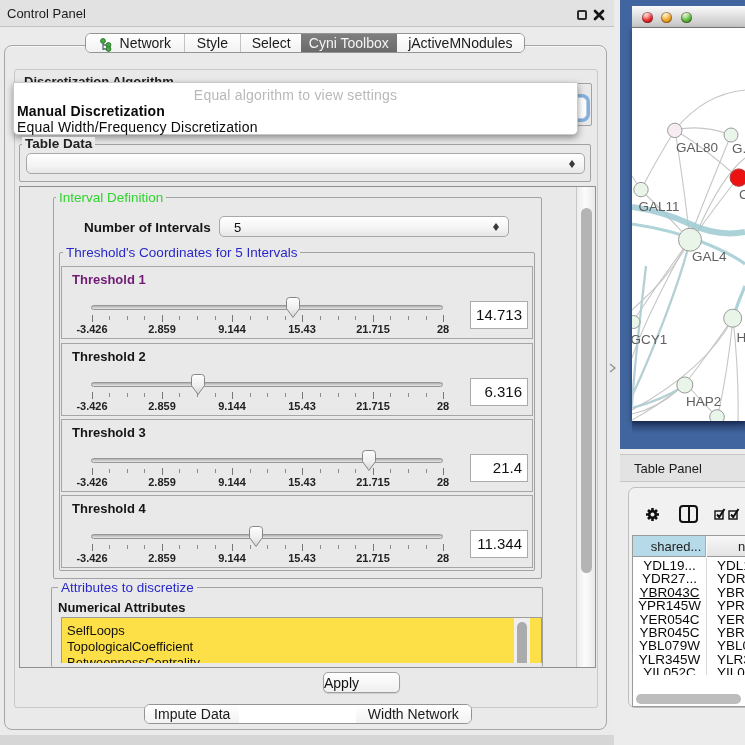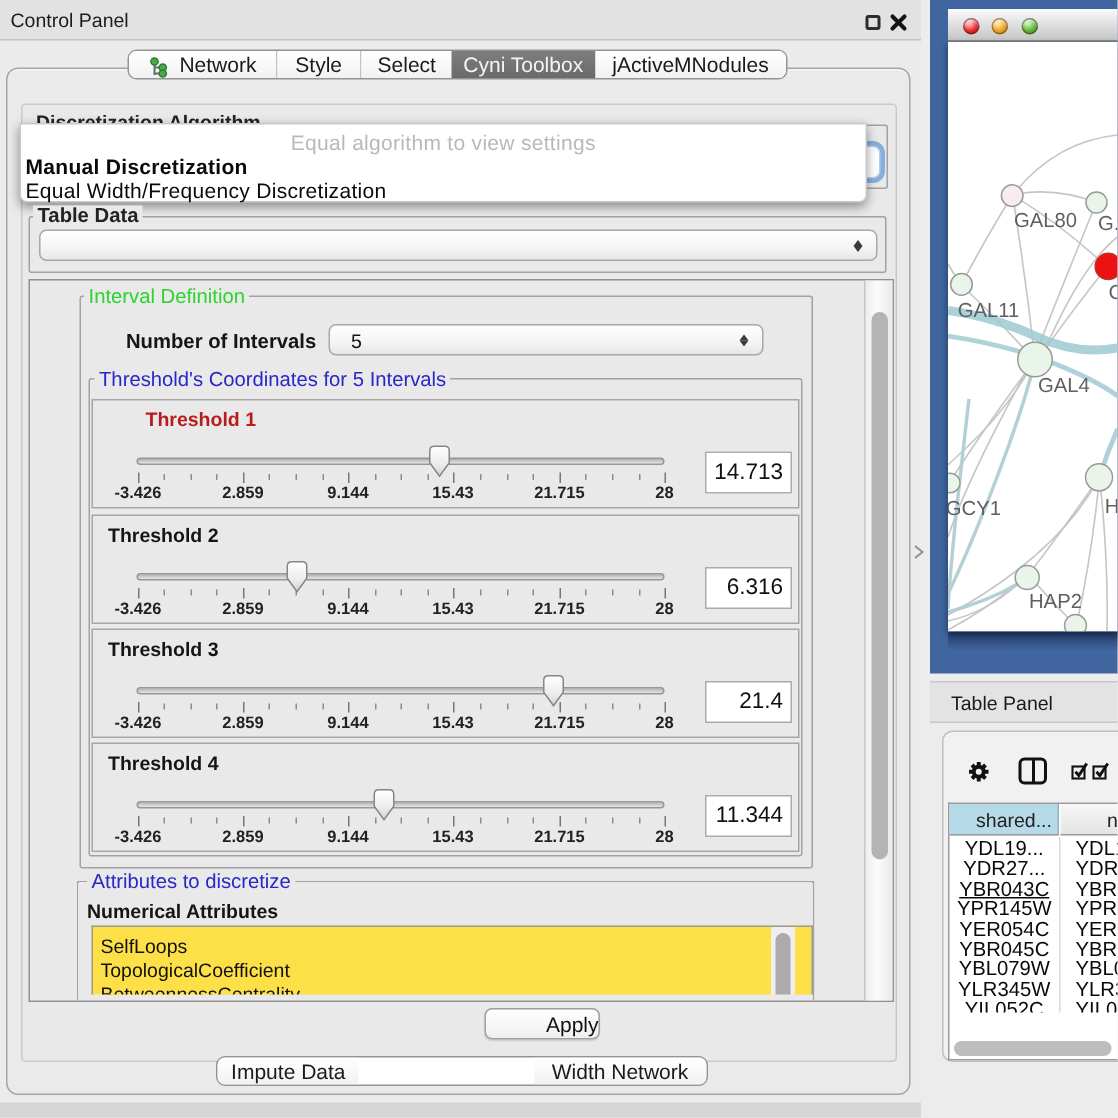--- a/index.html
+++ b/index.html
@@ -70,21 +70,21 @@
 <div class="gtt" style="left:56px;top:191px;color:#2fd32f;">Interval Definition</div>
 <div class="a bold" style="left:84px;top:220px;font-size:13.5px;color:#151515;">Number of Intervals</div>
 <div class="combo" style="left:219px;top:216px;width:290px;height:21px;">
     <div style="padding:3px 0 0 14px;">5</div>
     <div class="ar au"></div>
     <div class="ar ad"></div>
   </div>
 <div class="grp" style="left:59px;top:252px;width:476px;height:319px;"></div>
 <div class="gtt" style="left:63px;top:246px;color:#2828c8;">Threshold's Coordinates for 5 Intervals</div>
 <div class="tbx" style="left:61px;top:266px;width:472px;height:73px;"></div>
-<div class="a bold" style="left:72px;top:272px;font-size:13px;color:#b91c1c;margin-left:25px;">Threshold 1</div>
+<div class="a bold" style="left:72px;top:272px;font-size:13px;color:#701a75;">Threshold 1</div>
 <div class="track" style="top:305px;"></div>
 <div class="tick" style="left:92px;top:315px;height:7px;"></div>
 <div class="tick" style="left:109px;top:316px;height:4px;background:#8b8b8b;"></div>
 <div class="tick" style="left:127px;top:316px;height:4px;background:#8b8b8b;"></div>
 <div class="tick" style="left:144px;top:316px;height:4px;background:#8b8b8b;"></div>
 <div class="tlab" style="left:92px;top:323px;">-3.426</div>
 <div class="tick" style="left:162px;top:315px;height:7px;"></div>
 <div class="tick" style="left:179px;top:316px;height:4px;background:#8b8b8b;"></div>
 <div class="tick" style="left:197px;top:316px;height:4px;background:#8b8b8b;"></div>
 <div class="tick" style="left:215px;top:316px;height:4px;background:#8b8b8b;"></div>
@@ -241,21 +241,21 @@
   </svg>
 <div class="vbox" style="left:470px;top:530px;">11.344</div>
 <div class="grp" style="left:51px;top:587px;width:492px;height:80px;border-bottom:none;"></div>
 <div class="gtt" style="left:58px;top:581px;color:#2828c8;">Attributes to discretize</div>
 <div class="a bold" style="left:58px;top:600px;font-size:13px;color:#151515;">Numerical Attributes</div>
 <div class="a" style="left:61px;top:617px;width:481px;height:46px;background:#fde047;border:1px solid #9c9c9c;border-bottom:none;overflow:hidden;">
     <div style="padding:5px 0 0 5px;font-size:13px;line-height:16px;color:#111;">SelfLoops<br>TopologicalCoefficient<br>BetweennessCentrality</div>
     <div style="position:absolute;right:11px;top:0;width:16px;height:50px;background:#efefef;"></div>
     <div style="position:absolute;right:14px;top:4px;width:10px;height:52px;background:#ababab;border-radius:5px;"></div>
   </div>
-<div class="a" style="left:323px;top:672px;width:77px;height:21px;border:1px solid #9f9f9f;border-radius:5px;background:linear-gradient(#ffffff,#efefef);font-size:14px;color:#111;text-align:right;line-height:20px;box-shadow:0 1px 1px rgba(0,0,0,0.12);">Apply</div>
+<div class="a" style="left:323px;top:672px;width:77px;height:21px;border:1px solid #9f9f9f;border-radius:5px;background:linear-gradient(#ffffff,#efefef);font-size:14px;color:#111;text-align:left;line-height:20px;box-shadow:0 1px 1px rgba(0,0,0,0.12);">Apply</div>
 <div class="a" style="left:144px;top:704px;width:328px;height:20px;border:1px solid #949494;border-radius:6px;overflow:hidden;display:flex;background:#fff;z-index:5;">
     <div class="seg" style="width:95px;">Impute Data</div>
     <div class="seg sel" style="width:117px;margin-top:34px;">Discretize Data</div>
     <div class="seg" style="width:116px;">Width Network</div>
   </div>
 <svg class="a" style="left:608px;top:362px;" width="10" height="12">
     <path d="M2 2 L7 6 L2 10" stroke="#8f8f8f" stroke-width="1.3" fill="none"></path>
   </svg>
 <div class="a" style="left:620px;top:0;width:125px;height:449px;background:#41669f;"></div>
 <div class="a" style="left:632px;top:6px;width:113px;height:22px;background:linear-gradient(#fbfbfb,#dcdcdc 55%,#c6c6c6);border-bottom:1px solid #808080;"></div>

